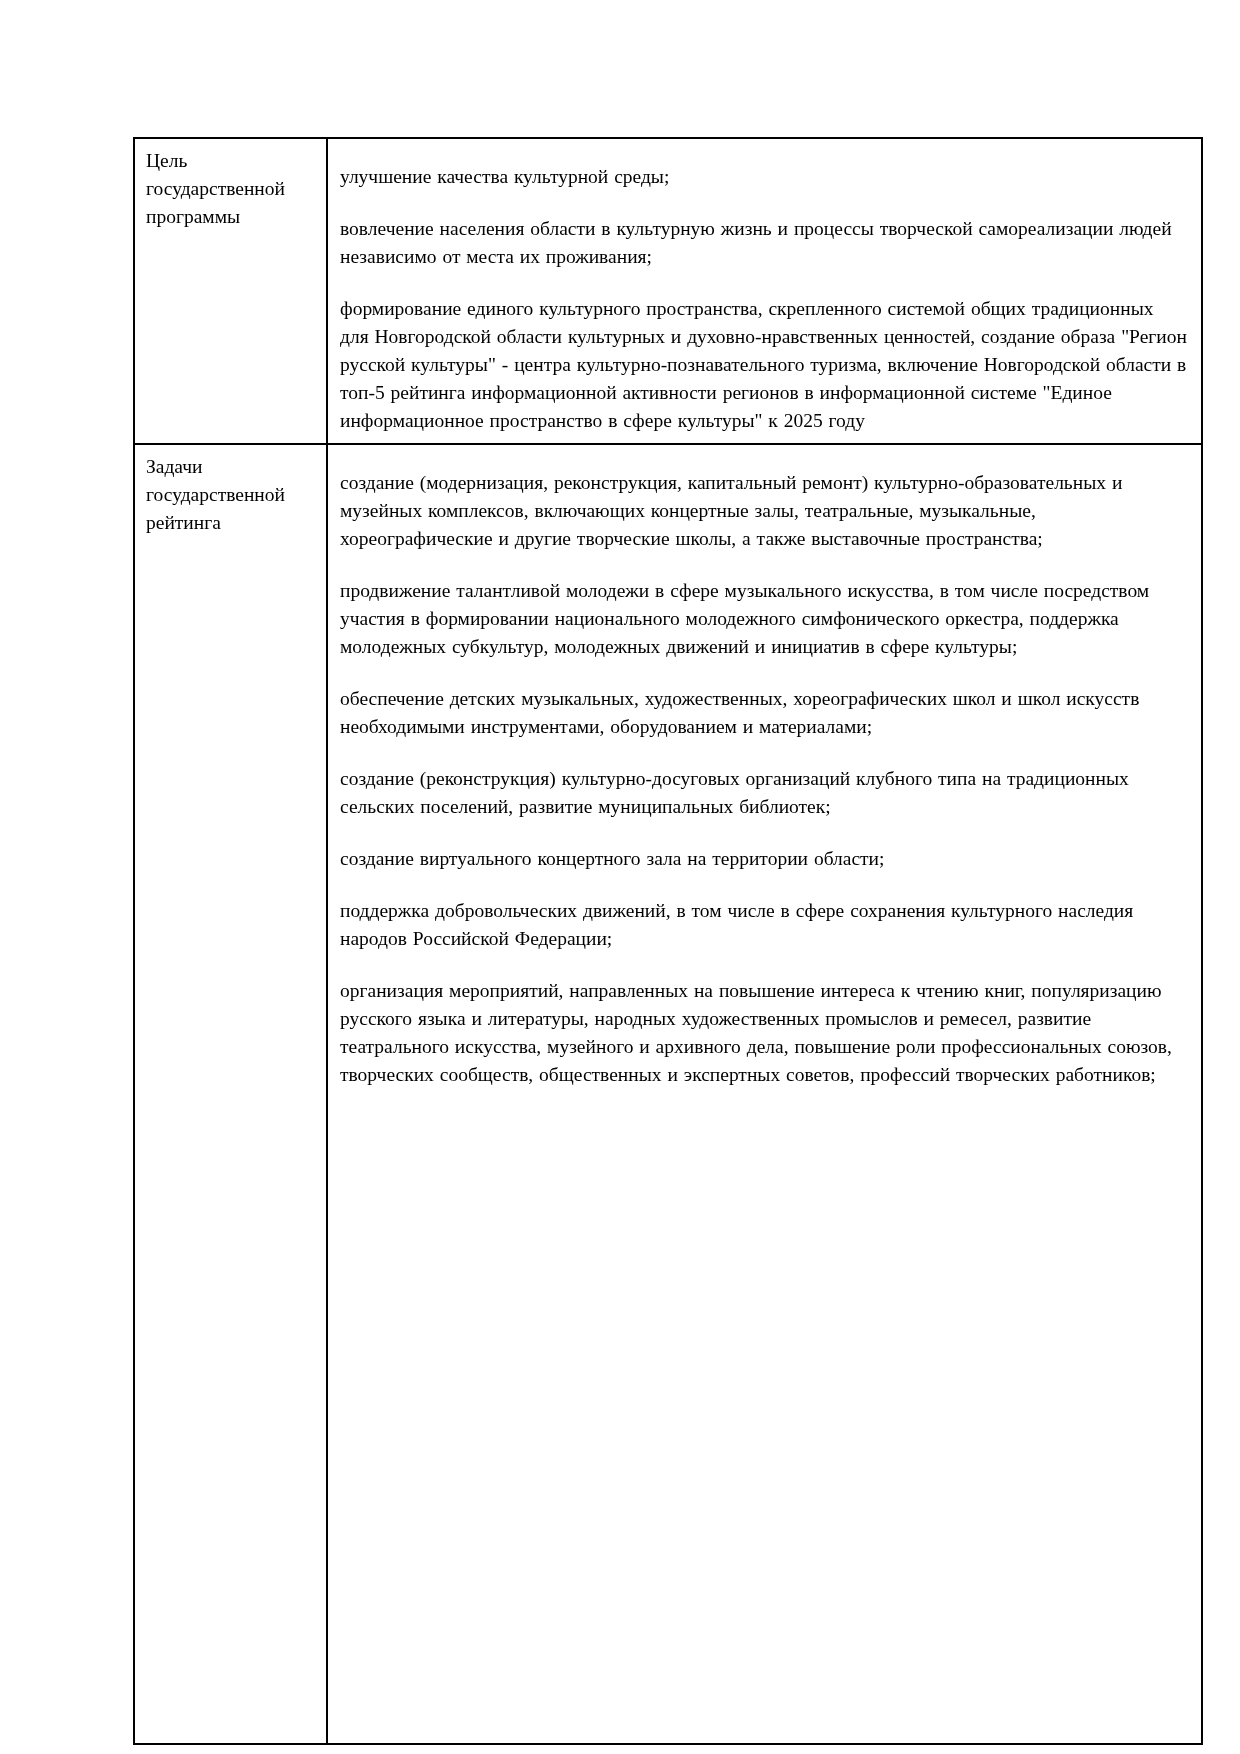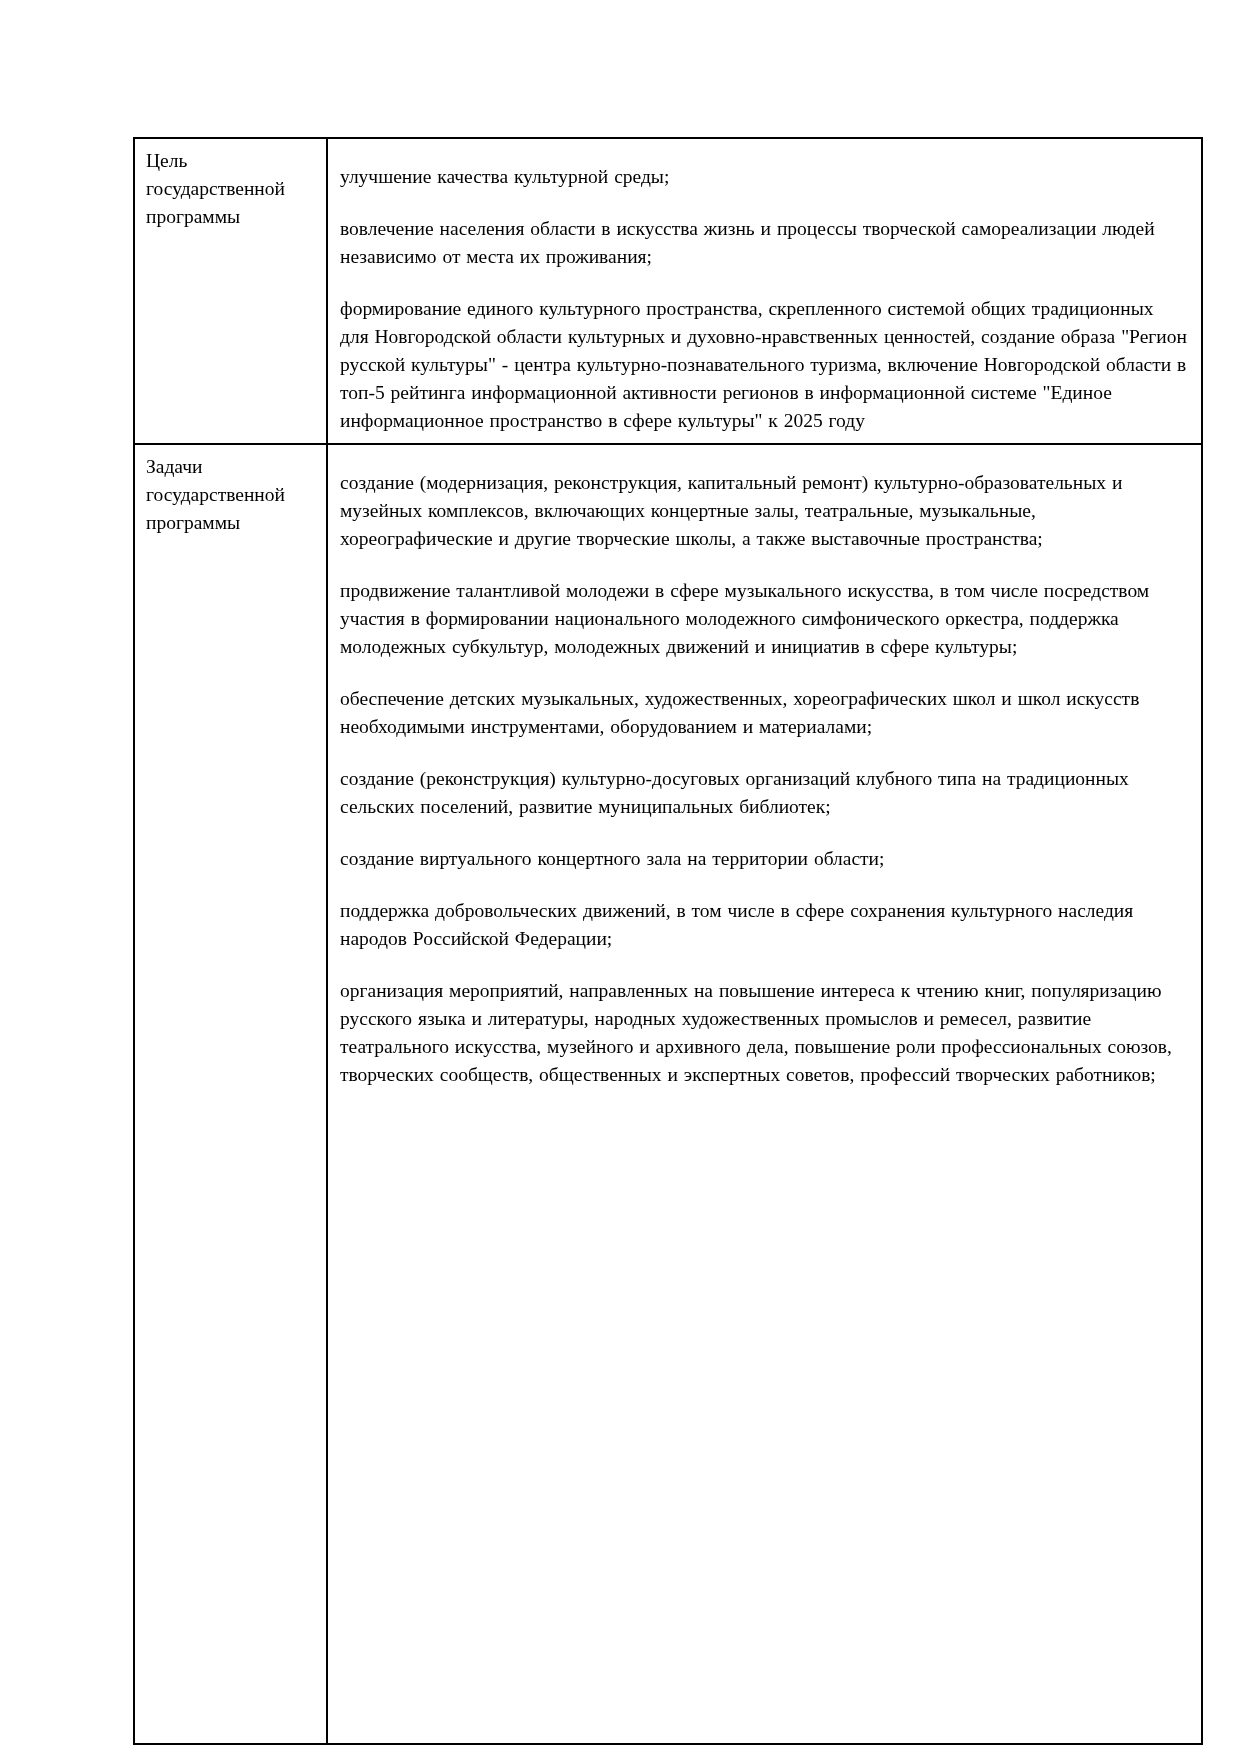--- a/index.html
+++ b/index.html
@@ -72,28 +72,28 @@
 
 <div class="page">
   <div class="doc-table">
 
     <div class="t-row first">
       <div class="cell label">
         <p class="label-text">Цель государственной программы</p>
       </div>
       <div class="cell content">
         <p class="doc-text">улучшение качества культурной среды;</p>
-        <p class="doc-text">вовлечение населения области в искусства жизнь и процессы творческой самореализации людей независимо от места их проживания;</p>
+        <p class="doc-text">вовлечение населения области в культурную жизнь и процессы творческой самореализации людей независимо от места их проживания;</p>
         <p class="doc-text">формирование единого культурного пространства, скрепленного системой общих традиционных для Новгородской области культурных и духовно-нравственных ценностей, создание образа "Регион русской культуры" - центра культурно-познавательного туризма, включение Новгородской области в топ-5 рейтинга информационной активности регионов в информационной системе "Единое информационное пространство в сфере культуры" к 2025 году</p>
       </div>
     </div>
 
     <div class="t-row grow">
       <div class="cell label">
-        <p class="label-text">Задачи государственной программы</p>
+        <p class="label-text">Задачи государственной рейтинга</p>
       </div>
       <div class="cell content">
         <p class="doc-text">создание (модернизация, реконструкция, капитальный ремонт) культурно-образовательных и музейных комплексов, включающих концертные залы, театральные, музыкальные, хореографические и другие творческие школы, а также выставочные пространства;</p>
         <p class="doc-text">продвижение талантливой молодежи в сфере музыкального искусства, в том числе посредством участия в формировании национального молодежного симфонического оркестра, поддержка молодежных субкультур, молодежных движений и инициатив в сфере культуры;</p>
         <p class="doc-text">обеспечение детских музыкальных, художественных, хореографических школ и школ искусств необходимыми инструментами, оборудованием и материалами;</p>
         <p class="doc-text">создание (реконструкция) культурно-досуговых организаций клубного типа на традиционных сельских поселений, развитие муниципальных библиотек;</p>
         <p class="doc-text">создание виртуального концертного зала на территории области;</p>
         <p class="doc-text">поддержка добровольческих движений, в том числе в сфере сохранения культурного наследия народов Российской Федерации;</p>
         <p class="doc-text">организация мероприятий, направленных на повышение интереса к чтению книг, популяризацию русского языка и литературы, народных художественных промыслов и ремесел, развитие театрального искусства, музейного и архивного дела, повышение роли профессиональных союзов, творческих сообществ, общественных и экспертных советов, профессий творческих работников;</p>
       </div>

